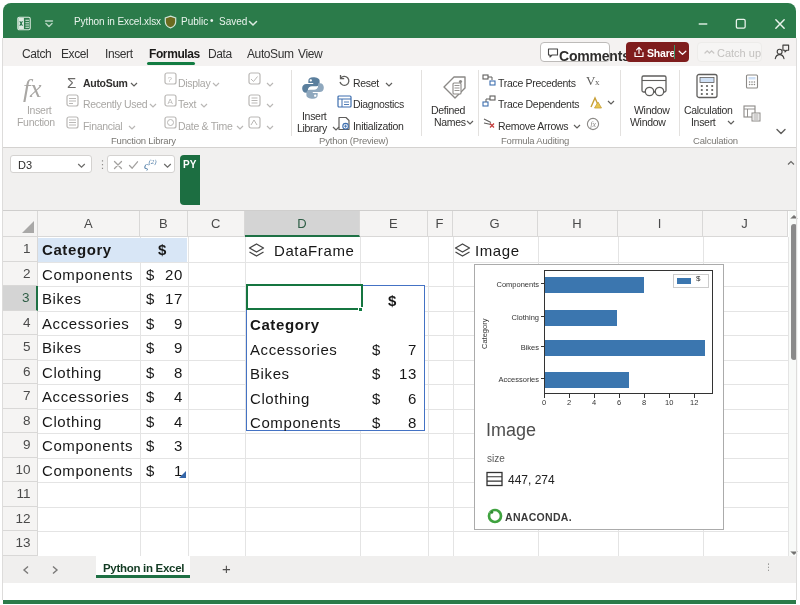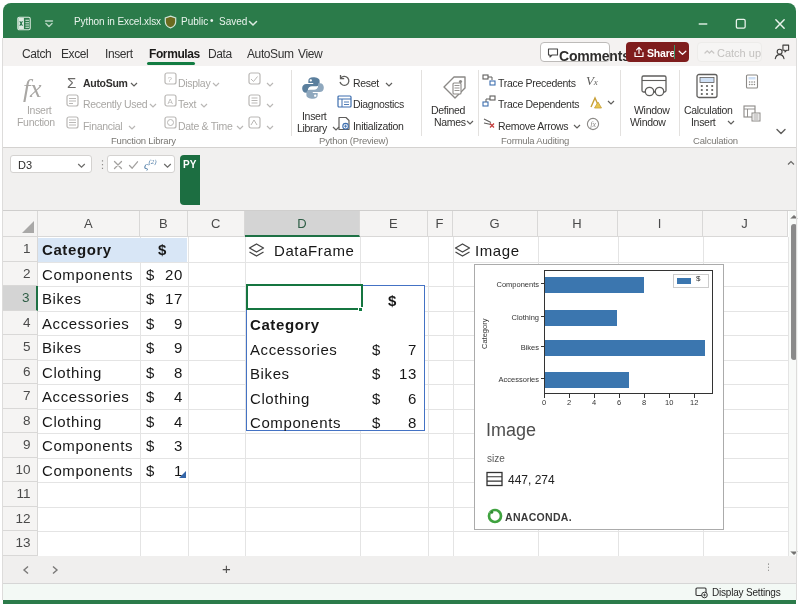--- a/index.html
+++ b/index.html
@@ -252,21 +252,21 @@
     <div class="ritem" style="left:495px;top:32px;color:#31302f">Trace Dependents</div>
     <svg class="abs" style="left:479px;top:51px" width="14" height="13" viewBox="0 0 14 13">
         <path d="M2 2 l7 3.5 M2 6 l7 1.5" stroke="#5f5e5c" stroke-width="1.1"></path>
         <path d="M8 10.5 l4-4 m0 4 l-4-4" stroke="#c43e3e" stroke-width="1.3"></path>
       </svg>
     <div class="ritem" style="left:495px;top:54px;color:#31302f">Remove Arrows</div>
     <svg class="abs" style="left:570px;top:58px" width="8" height="5" viewBox="0 0 8 5">
         <path d="M1 1 L4 4 L7 1" fill="none" stroke="#5f5e5c" stroke-width="1.2"></path>
       </svg>
 
-    <div class="ritem" style="left:583px;top:7px;font-size:13px;font-style:italic;color:#5f5e5c;font-family:'Liberation Serif',serif">V<span style="font-size:9px">x</span></div>
+    <div class="ritem" style="left:583px;top:7px;font-size:13px;color:#5f5e5c;font-family:'Liberation Serif',serif">V<span style="font-size:9px">x</span></div>
     <svg class="abs" style="left:586px;top:30px" width="14" height="13" viewBox="0 0 14 13">
         <path d="M2 11 L6 2 L10 11" fill="none" stroke="#c79f37" stroke-width="1.4"></path>
         <path d="M9 6 l3.5 6 h-7 Z" fill="#e8c54c" stroke="#c79f37" stroke-width="0.8"></path>
       </svg>
     <svg class="abs" style="left:604px;top:34px" width="8" height="5" viewBox="0 0 8 5">
         <path d="M1 1 L4 4 L7 1" fill="none" stroke="#5f5e5c" stroke-width="1.2"></path>
       </svg>
     <svg class="abs" style="left:583px;top:51px" width="14" height="14" viewBox="0 0 14 14">
         <circle cx="7" cy="7" r="5.6" fill="none" stroke="#8b8986" stroke-width="1.1"></circle>
         <text x="4.2" y="10" font-size="8" font-style="italic" fill="#8b8986" font-family="Liberation Serif">fx</text>
@@ -568,27 +568,22 @@
         <path d="M1 2.5 L4 5.5 L7 2.5" fill="#6f6e6d" stroke="#6f6e6d" stroke-width="1"></path>
       </svg>
   </div>
   <div id="tabbar">
     <svg class="abs" style="left:19px;top:9px" width="8" height="10" viewBox="0 0 8 10">
         <path d="M6 1.5 L2 5 L6 8.5" fill="none" stroke="#7a7978" stroke-width="1.4"></path>
       </svg>
     <svg class="abs" style="left:48px;top:9px" width="8" height="10" viewBox="0 0 8 10">
         <path d="M2 1.5 L6 5 L2 8.5" fill="none" stroke="#7a7978" stroke-width="1.4"></path>
       </svg>
+    <div class="abs" style="left:93px;top:0px;width:94px;height:22px;background:#fff;border-bottom:3px solid #1e7044">
+      <span class="abs" style="left:7px;top:6px;font-size:11.5px;font-weight:bold;color:#123a22;letter-spacing:-0.3px;white-space:nowrap">Python in Excel</span>
+    </div>
     <span class="abs" style="left:219px;top:4px;font-size:15px;color:#4f4e4d">+</span>
     <div class="abs" style="left:761px;top:9px;font-size:9px;color:#7a7978;line-height:4px">⋮</div>
-  </div>
-  <div id="statusbar">
-    <svg class="abs" style="left:692px;top:3px" width="14" height="12" viewBox="0 0 14 12">
-        <rect x="1" y="1" width="10" height="7.5" rx="1" fill="none" stroke="#333" stroke-width="1.1"></rect>
-        <circle cx="9.5" cy="8" r="2.8" fill="#f3f9f5" stroke="#333" stroke-width="1"></circle>
-        <path d="M9.5 6.6 v2.8 M8.1 8 h2.8" stroke="#333" stroke-width="0.8"></path>
-      </svg>
-    <span class="abs" style="left:709px;top:2.5px;font-size:10px;letter-spacing:-0.2px;color:#262626">Display Settings</span>
   </div>
   <div class="abs" style="left:2px;top:38px;width:1px;height:562px;background:#dddcdb"></div>
   <div class="abs" style="left:796px;top:38px;width:1px;height:562px;background:#dddcdb"></div>
   <div id="greenline"></div>
 </div>
 
 </body></html>

